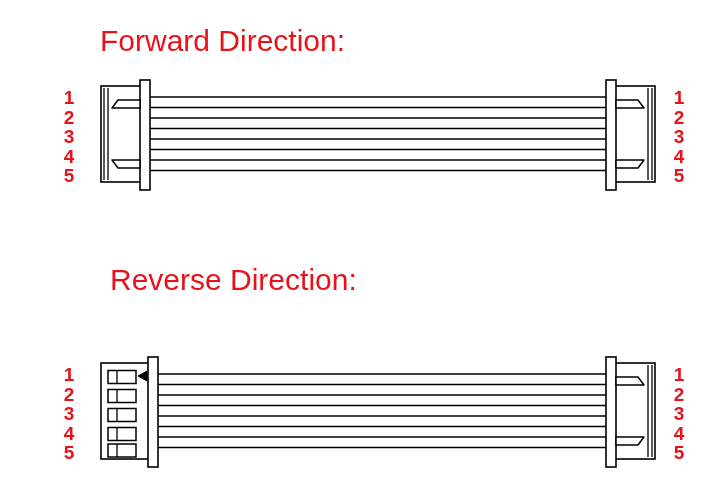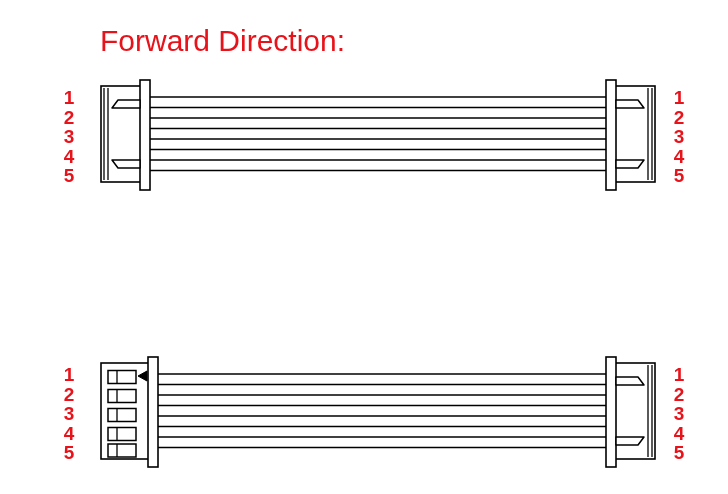--- a/index.html
+++ b/index.html
@@ -149,20 +149,21 @@
         <line class="ln-thin" x1="564" y1="10" x2="564" y2="102"></line>
         <line class="ln-thin" x1="560" y1="10" x2="560" y2="102"></line>
         <rect class="shell" x="518" y="2" width="10" height="110"></rect>
         <path class="latch" d="M 556 30 L 550 22 L 528 22 L 528 30 Z"></path>
         <path class="latch" d="M 556 82 L 550 90 L 528 90 L 528 82 Z"></path>
       </g>
 
     </svg>
   </div>
 
+  <div class="heading" id="heading-reverse">Reverse Direction:</div>
 
   <div class="pin-column" id="pins-rev-left">
     <span class="pin-label">1</span>
     <span class="pin-label">2</span>
     <span class="pin-label">3</span>
     <span class="pin-label">4</span>
     <span class="pin-label">5</span>
   </div>
 
   <div class="pin-column" id="pins-rev-right">

